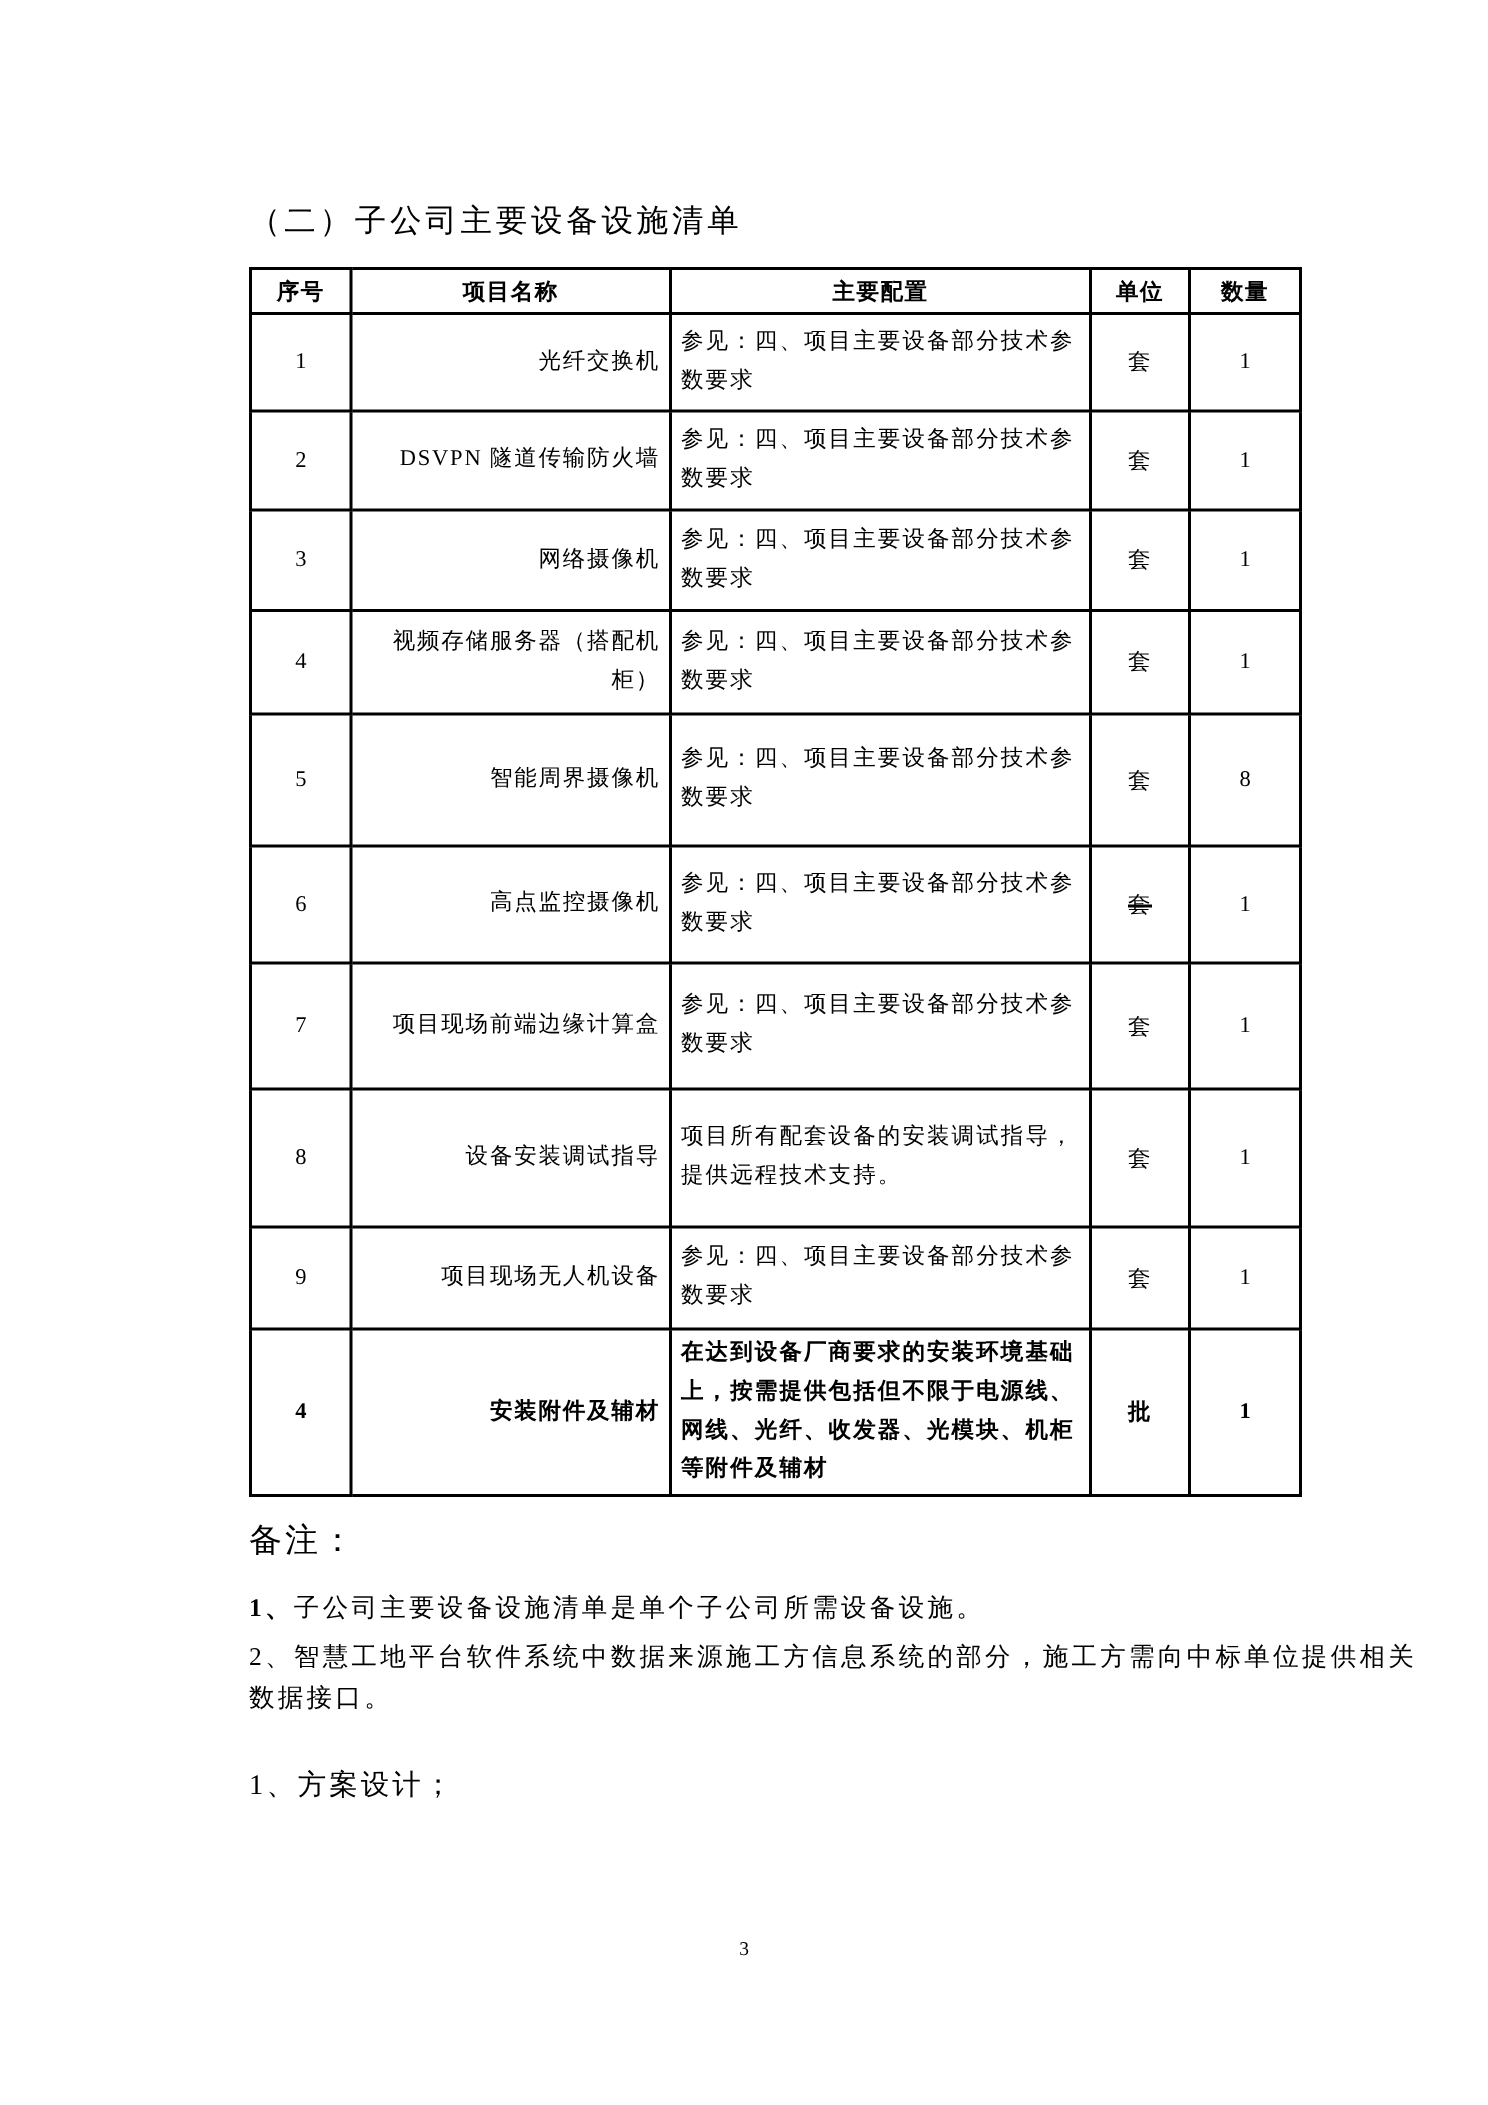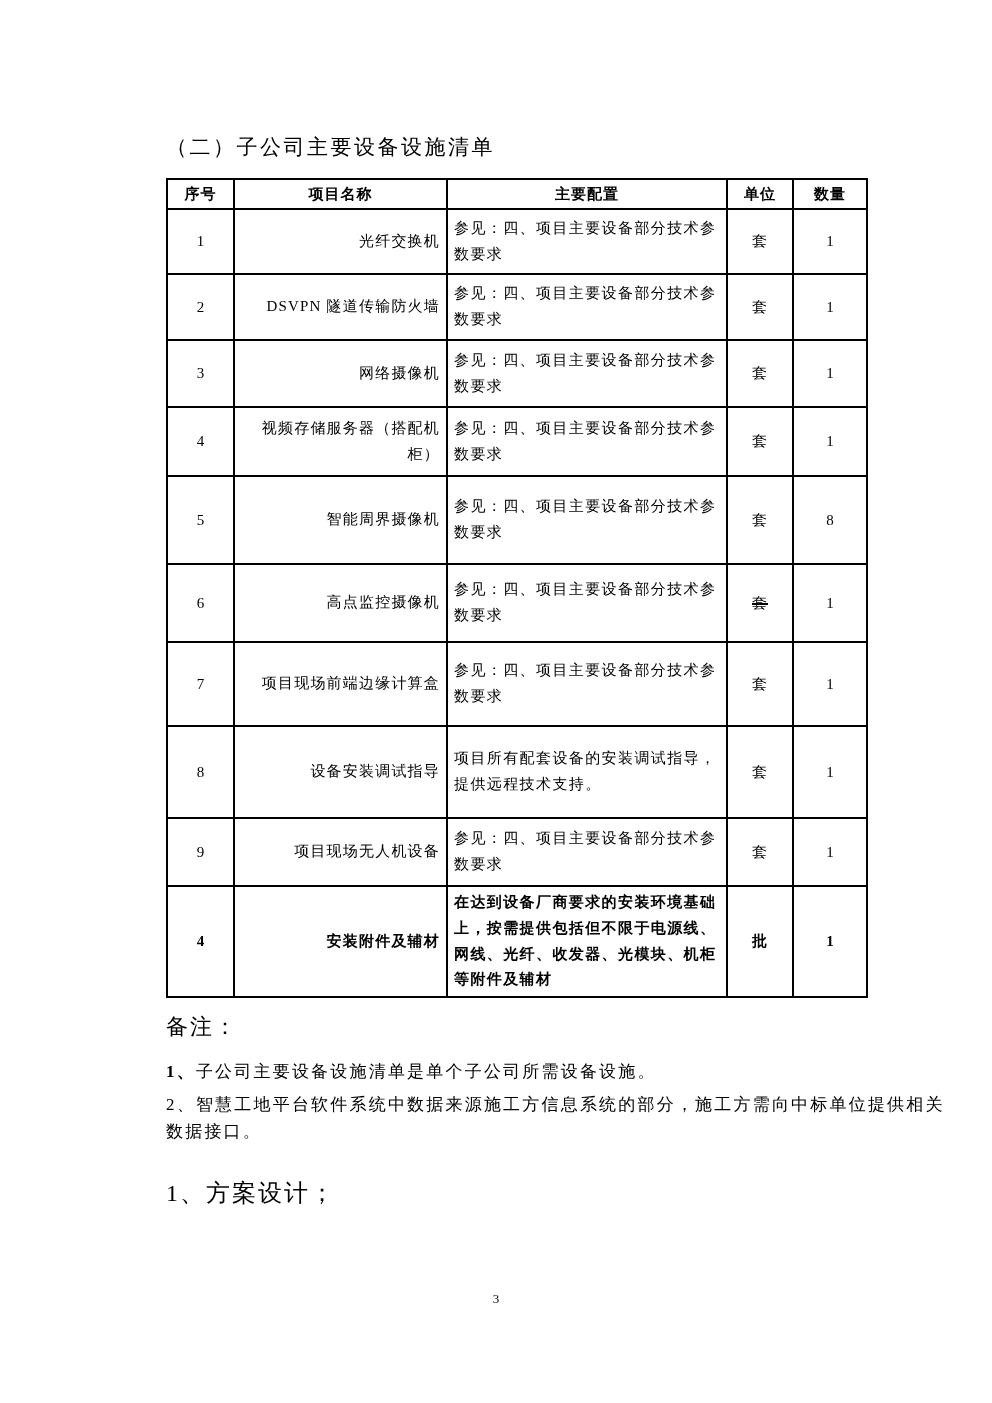--- a/index.html
+++ b/index.html
@@ -75,21 +75,21 @@
   .note.first { margin-top: 16px; }
   .note.second { margin-top: 5px; }
   .note-num.bold { font-weight: bold; }
   .sec-heading {
     margin-top: 21px;
     font-size: 21px;
     font-weight: normal;
     letter-spacing: 2.5px;
   }
   .scope-item {
-    font-size: 24px;
+    font-size: 19px;
     letter-spacing: 2px;
   }
   .scope-item.li1 { margin-top: 31px; }
   .scope-item.li2 { margin-top: 29px; }
   .page-number {
     position: absolute;
     top: 1291px;
     left: 0;
     width: 992px;
     text-align: center;

